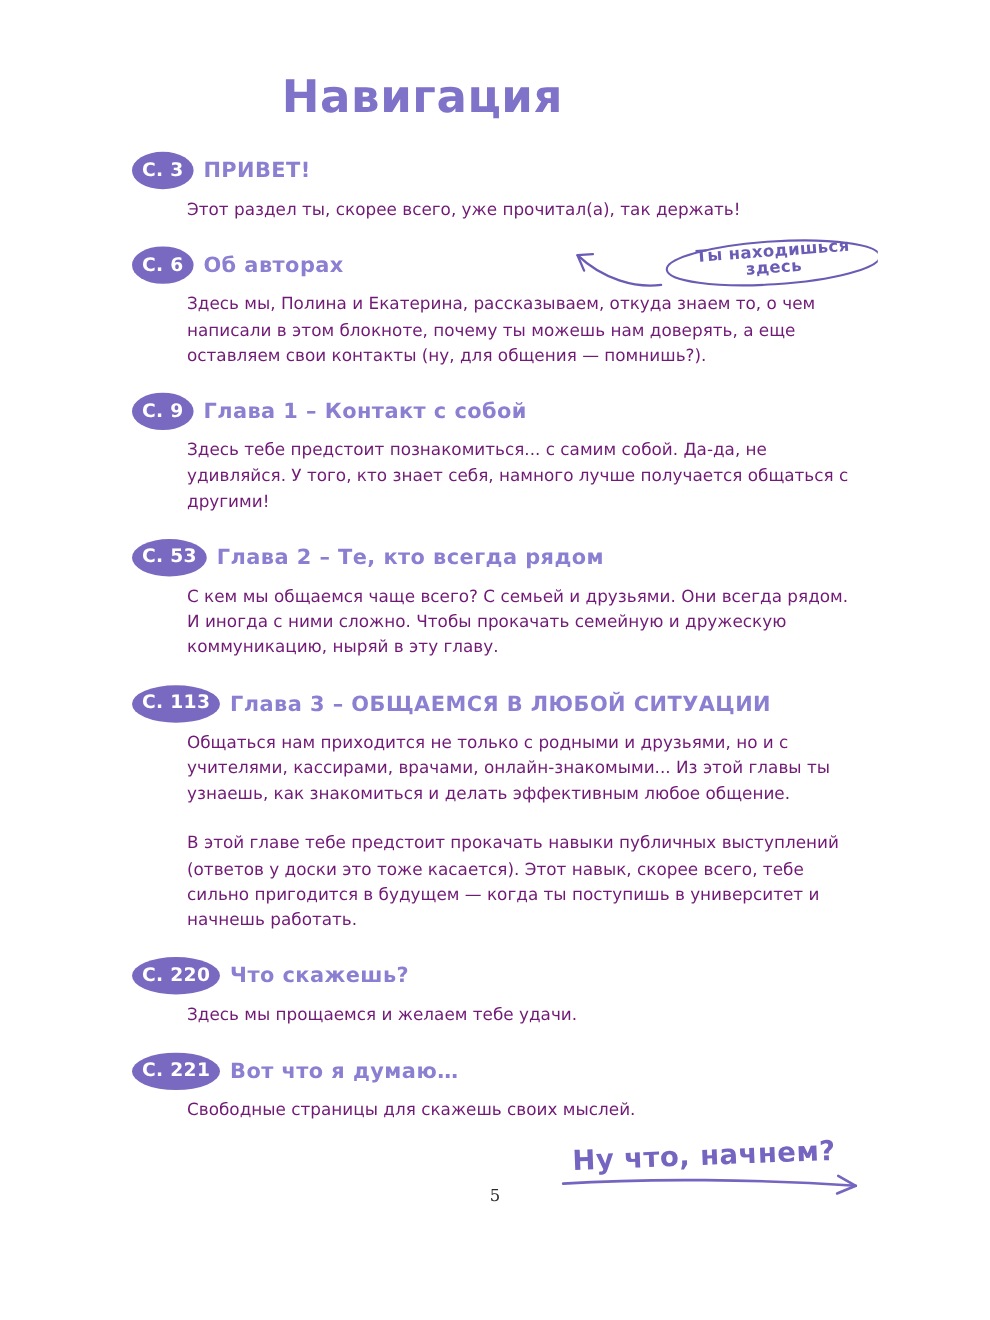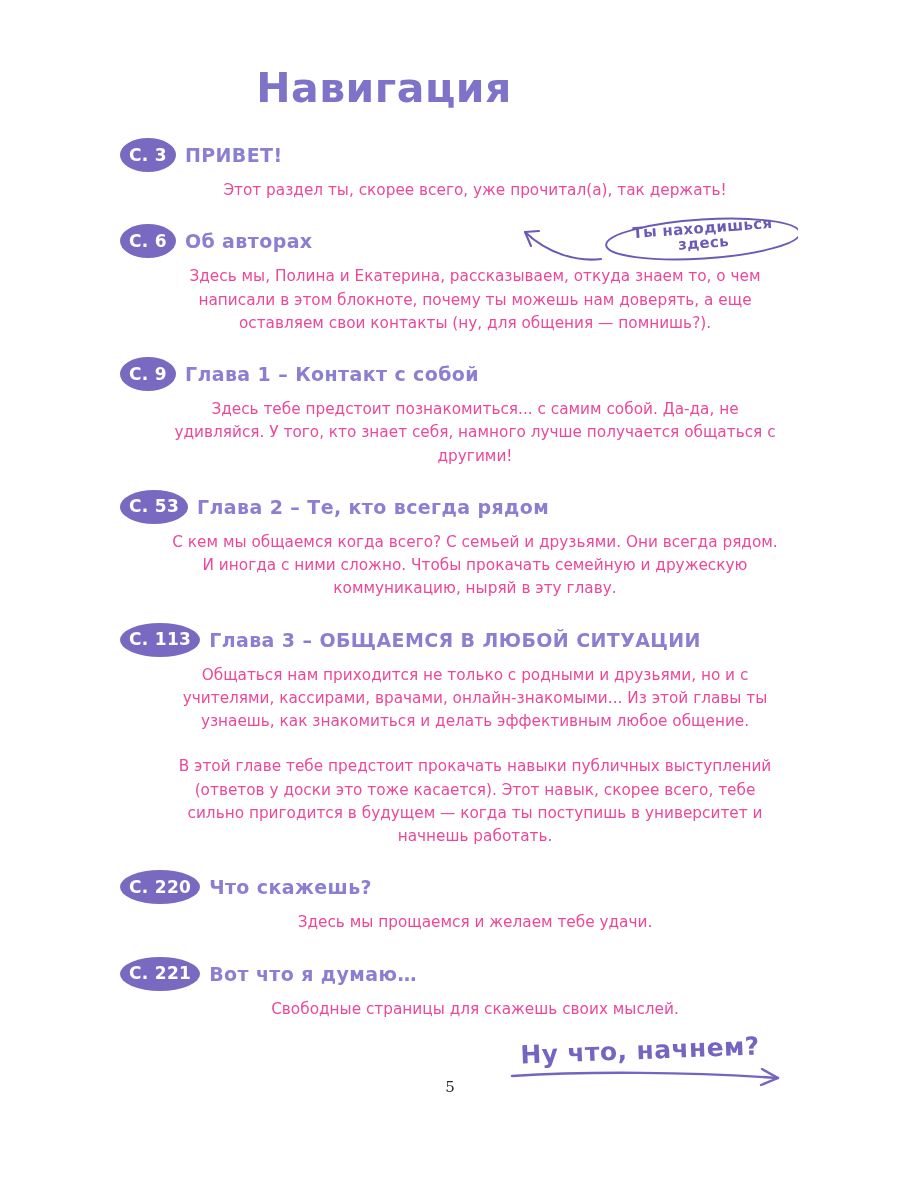--- a/index.html
+++ b/index.html
@@ -37,21 +37,20 @@
     color: #7f72c9;
     line-height: 1;
   }
 
   
   .toc {
     position: absolute;
     top: 138px;
     left: 120px;
     width: 680px;
-    text-align: center;
   }
 
   .toc-entry {
     position: relative;
     margin-bottom: 16px;
   }
 
   .entry-head {
     display: flex;
     align-items: center;
@@ -84,21 +83,21 @@
     color: #8b7fd2;
     letter-spacing: 0.4px;
     white-space: nowrap;
     line-height: 1;
     padding-top: 1px;
   }
 
   .entry-body {
     margin: 7px 0 0 50px;
     font-size: 15.3px;
-    color: #ec4899;
+    color: #701a75;
     line-height: 1.52;
     max-width: 610px;
   }
   .entry-body p { margin: 0; }
   .toc-entry.gap-m { margin-bottom: 22px; }
 
   
   .annot-here {
     position: absolute;
     top: 206px;
@@ -193,21 +192,21 @@
         <p>Здесь тебе предстоит познакомиться... с самим собой. Да-да, не удивляйся. У того, кто знает себя, намного лучше получается общаться с другими!</p>
       </div>
     </div>
 
     <div class="toc-entry gap-m">
       <div class="entry-head">
         <span class="page-badge">С. 53</span>
         <span class="entry-title">Глава 2 – Те, кто всегда рядом</span>
       </div>
       <div class="entry-body">
-        <p>С кем мы общаемся когда всего? С семьей и друзьями. Они всегда рядом. И иногда с ними сложно. Чтобы прокачать семейную и дружескую коммуникацию, ныряй в эту главу.</p>
+        <p>С кем мы общаемся чаще всего? С семьей и друзьями. Они всегда рядом. И иногда с ними сложно. Чтобы прокачать семейную и дружескую коммуникацию, ныряй в эту главу.</p>
       </div>
     </div>
 
     <div class="toc-entry gap-m">
       <div class="entry-head">
         <span class="page-badge">С. 113</span>
         <span class="entry-title">Глава 3 – ОБЩАЕМСЯ В ЛЮБОЙ СИТУАЦИИ</span>
       </div>
       <div class="entry-body">
         <p>Общаться нам приходится не только с родными и друзьями, но и с учителями, кассирами, врачами, онлайн-знакомыми... Из этой главы ты узнаешь, как знакомиться и делать эффективным любое общение.</p>

